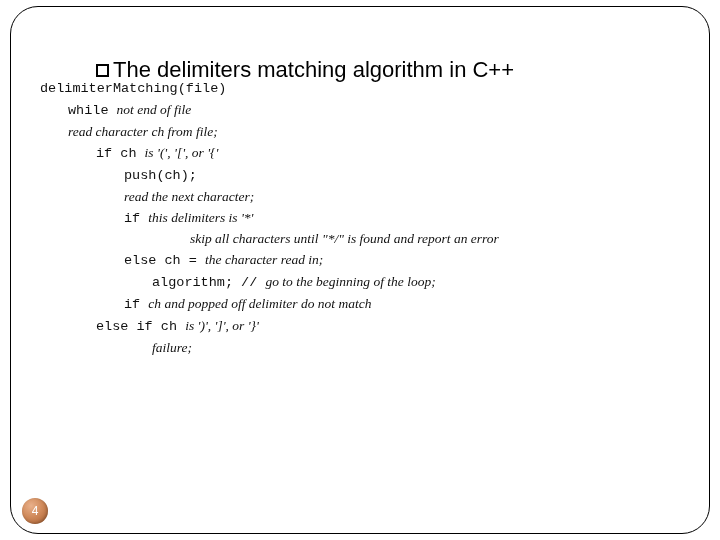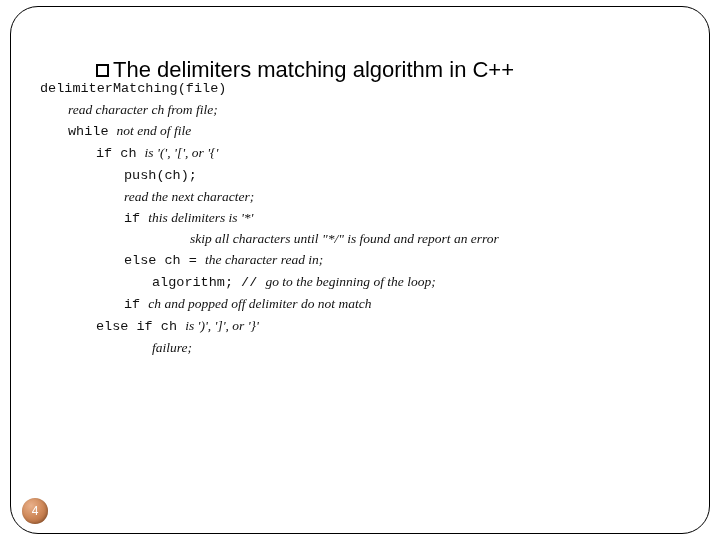--- a/index.html
+++ b/index.html
@@ -97,23 +97,23 @@
   <div class="frame"></div>
 
   <div class="title-row">
     <span class="bullet-box"></span>
     <span class="title-text">The delimiters matching algorithm in C++</span>
   </div>
 
   <div class="code-block">
     <span class="line"><span class="mono">delimiterMatching(file)</span></span>
 
+    <span class="line i1"><span class="mono">while </span><span class="ital"> not end of file</span></span>
+
     <span class="line i1"><span class="ital">read character ch  from  file;</span></span>
-
-    <span class="line i1"><span class="mono">while </span><span class="ital"> not end of file</span></span>
 
     <span class="line i2"><span class="mono">if ch </span><span class="ital"> is '(', '[', or '{'</span></span>
 
     <span class="line i3"><span class="mono">push(ch);</span></span>
 
 
     <span class="line i3"><span class="ital">read the next character;</span></span>
 
     <span class="line i3"><span class="mono">if </span><span class="ital"> this delimiters is '*'</span></span>
 

